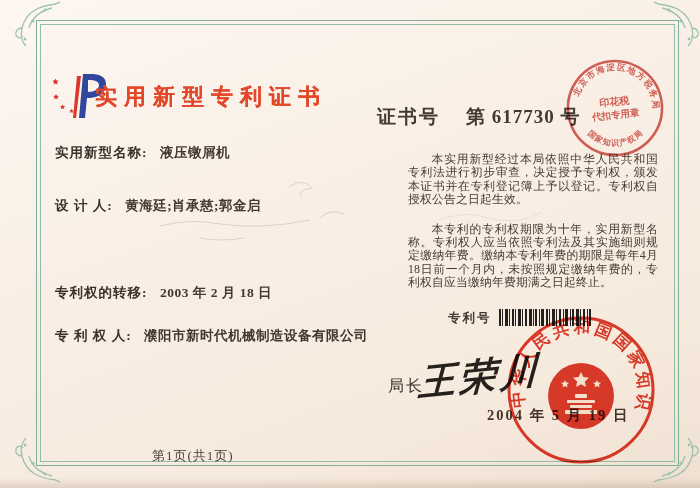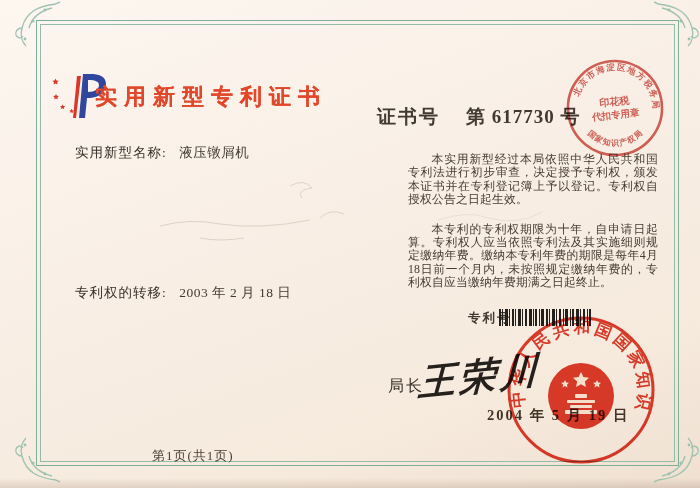--- a/index.html
+++ b/index.html
@@ -31,29 +31,29 @@
   .logo{ position:absolute; left:50px; top:72px; width:62px; height:48px; }
   .title{ position:absolute; left:95px; top:82px; width:260px;
     font-size:22px; font-weight:bold; color:#e2472a; letter-spacing:7px;
     white-space:nowrap; text-shadow:0 0 .4px #e2472a; }
   .certno-row{ position:absolute; left:377px; top:104px; font-size:19px; font-weight:bold;
     color:#423930; letter-spacing:2px; }
   .certno-row .certno-value{ margin-left:26px; letter-spacing:1px; }
 
   
   .field-row{ position:absolute; left:55px; white-space:nowrap; font-size:13.5px; }
-  .flabel{ font-weight:normal; color:#3a322a; letter-spacing:1px;margin-left:20px; }
-  .fvalue{ margin-left:9px; font-weight:normal; color:#44392f; letter-spacing:.5px; }
+  .flabel{ font-weight:bold; color:#3a322a; letter-spacing:1px; }
+  .fvalue{ margin-left:9px; font-weight:bold; color:#44392f; letter-spacing:.5px; }
 
   
   .body-text{ position:absolute; left:392px; top:137px; width:282px;
     font-size:11.8px; line-height:13.4px; text-align:justify; color:#453b31; }
   .body-text p{ margin:16px; text-indent:2em; letter-spacing:.2px; }
 
-  .patentno-row{ position:absolute; left:468px; top:310px; font-size:12.5px;
+  .patentno-row{ position:absolute; left:448px; top:310px; font-size:12.5px;
     font-weight:bold; color:#423930; letter-spacing:2px; }
   .barcode{ position:absolute; left:499px; top:309px; width:92px; height:17px; }
 
   .director-row{ position:absolute; left:388px; top:376px; font-size:16px;
     font-weight:normal; color:#3a322a; letter-spacing:2px; }
   .signature{ position:absolute; left:418px; top:352px; font-size:37px; font-weight:bold;
     color:#26211d; transform:rotate(-6deg) skewX(-8deg); letter-spacing:4px;
     font-style:italic; }
   .issue-date{ position:absolute; left:487px; top:406px; font-size:14.5px; font-weight:bold;
     color:#46392c; letter-spacing:2px; z-index:6; mix-blend-mode:multiply; }
@@ -137,28 +137,36 @@
 
   <div class="title">实用新型专利证书</div>
   <div class="certno-row">
     <span>证书号</span><span class="certno-value">第 617730 号</span>
   </div>
 
   <div class="field-row" style="top:144px;">
     <span class="flabel">实用新型名称:</span>
     <span class="fvalue">液压镦屑机</span>
   </div>
+  <div class="field-row" style="top:197px;">
+    <span class="flabel">设 计 人:</span>
+    <span class="fvalue">黄海廷;肖承慈;郭金启</span>
+  </div>
   <div class="field-row" style="top:284px;">
     <span class="flabel">专利权的转移:</span>
     <span class="fvalue">2003 年 2 月 18 日</span>
   </div>
+  <div class="field-row" style="top:327px;">
+    <span class="flabel">专 利 权 人:</span>
+    <span class="fvalue">濮阳市新时代机械制造设备有限公司</span>
+  </div>
 
   <div class="body-text">
     <p>本实用新型经过本局依照中华人民共和国专利法进行初步审查，决定授予专利权，颁发本证书并在专利登记簿上予以登记。专利权自授权公告之日起生效。</p>
-    <p>本专利的专利权期限为十年，自申请日起算。专利权人应当依照专利法及其实施细则规定缴纳年费。缴纳本专利年费的期限是每年4月18日前一个月内，未按照规定缴纳年费的，专利权自应当缴纳年费期满之日起终止。</p>
+    <p>本专利的专利权期限为十年，实用新型名称。专利权人应当依照专利法及其实施细则规定缴纳年费。缴纳本专利年费的期限是每年4月18日前一个月内，未按照规定缴纳年费的，专利权自应当缴纳年费期满之日起终止。</p>
   </div>
 
   <div class="patentno-row">专利号</div>
   <div class="barcode">
     <svg viewBox="0 0 92 17" preserveAspectRatio="none" shape-rendering="crispEdges">
       <g fill="#23201d">
         <rect x="0" width="2" height="17"></rect>
           <rect x="3" width="1" height="17"></rect>
           <rect x="6" width="3" height="17"></rect>
         <rect x="10" width="1" height="17"></rect>

